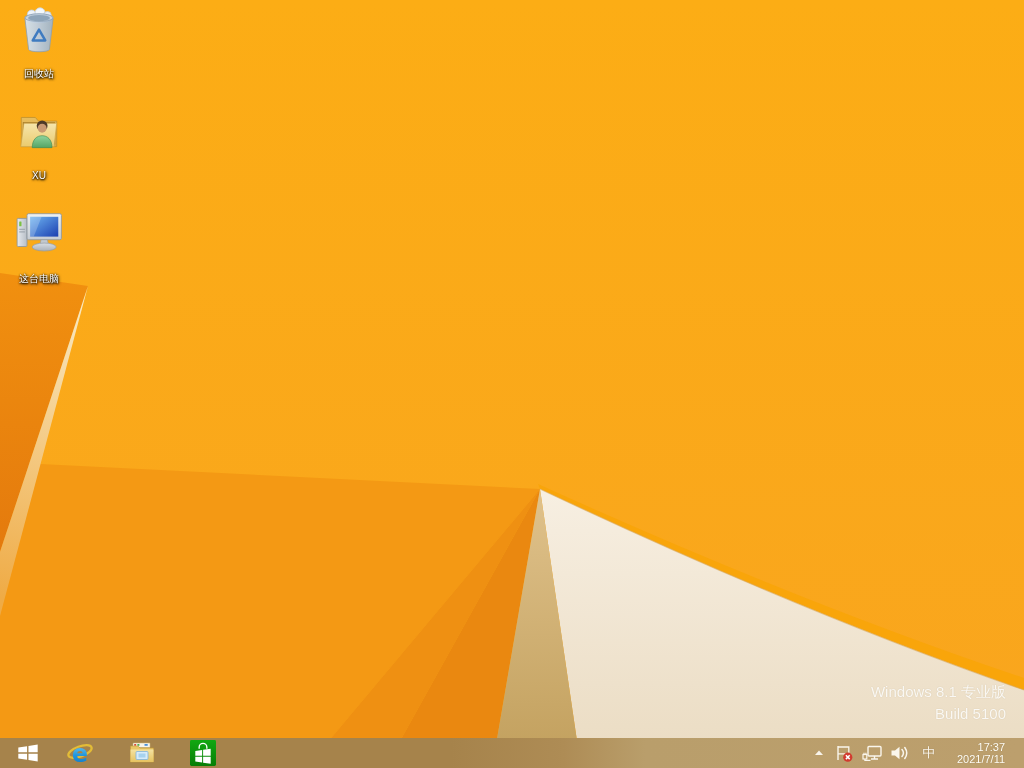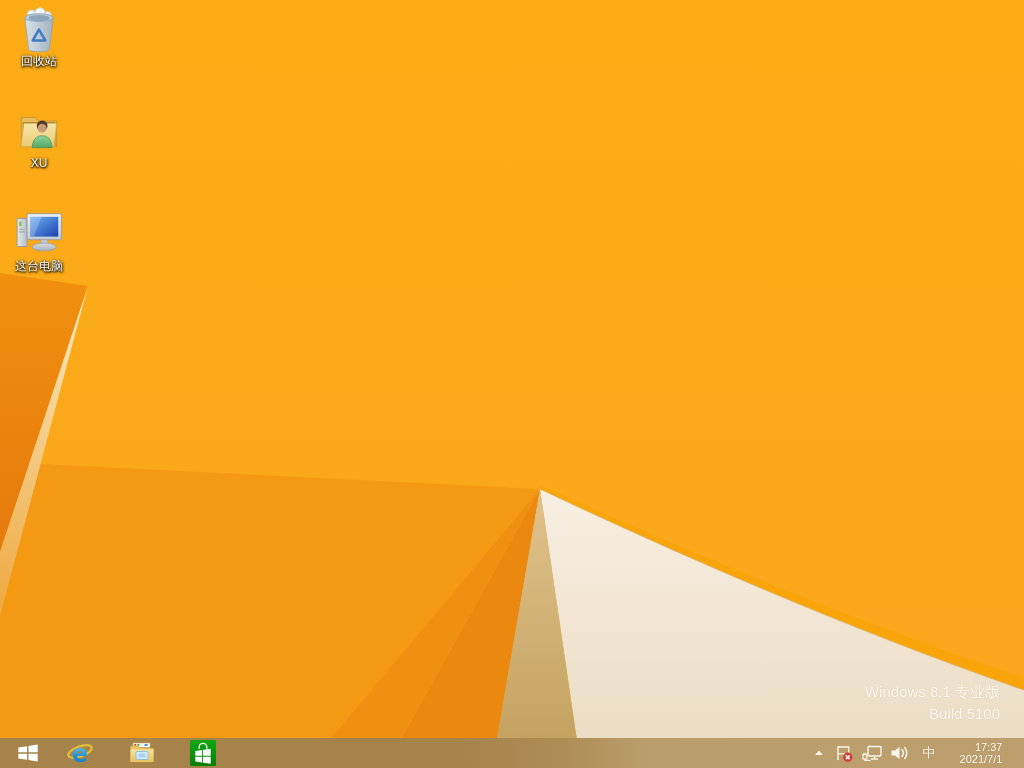--- a/index.html
+++ b/index.html
@@ -10,31 +10,31 @@
   }
   #desktop{position:absolute;inset:0;width:1024px;height:768px;}
   #wallpaper{position:absolute;left:0;top:0;width:1024px;height:768px;display:block;}
 
   
   .dicon{
     position:absolute;left:0;width:78px;text-align:center;cursor:default;
   }
   .dicon .art{width:52px;height:50px;margin:0 auto;display:block;}
   .dicon .label{
-    margin-top:0;font-size:12px;line-height:14px;color:#fff;
+    margin-top:13px;font-size:10px;line-height:14px;color:#fff;
     text-shadow:0 1px 2px #000,1px 1px 3px rgba(0,0,0,.85),0 0 2px rgba(0,0,0,.6);
     white-space:nowrap;
   }
   #icon-recycle{top:4px;}
   #icon-xu{top:106px;}
   #icon-pc{top:209px;}
 
   
   .watermark{
-    position:absolute;right:24px;top:681px;text-align:right;
+    position:absolute;right:18px;top:681px;text-align:right;
     color:rgba(255,255,255,.88);font-size:15px;line-height:22px;
     text-shadow:0 0 1px rgba(120,90,20,.25);
   }
 
   
   .taskbar{
     position:absolute;left:0;top:738px;width:1024px;height:30px;
     background:linear-gradient(90deg,#A6834B 0%,#A6834B 44%,#AE8C55 55%,#B99E6B 63%,#BC9F6D 100%);
   }
   .tbtn{position:absolute;top:0;height:30px;display:flex;align-items:center;justify-content:center;}
@@ -273,19 +273,19 @@
           <path d="M2.5,5.5 H6 L10.5,1.8 V14.2 L6,10.5 H2.5 Z" fill="#FAF6EC"></path>
           <path d="M13,4.5 a5.5,5.5 0 0 1 0,7 M15.8,2.5 a9.5,9.5 0 0 1 0,11" stroke="#FAF6EC" stroke-width="1.5" fill="none" stroke-linecap="round"></path>
         </svg>
       </div>
       <div class="tray-item t-ime">
         <span>中</span>
       </div>
       <div class="tray-item t-clock">
         <div>
           <div>17:37</div>
-          <div>2021/7/1</div>
+          <div>2021/7/11</div>
         </div>
       </div>
     </div>
 
   </div>
 </div>
 
 </body></html>

